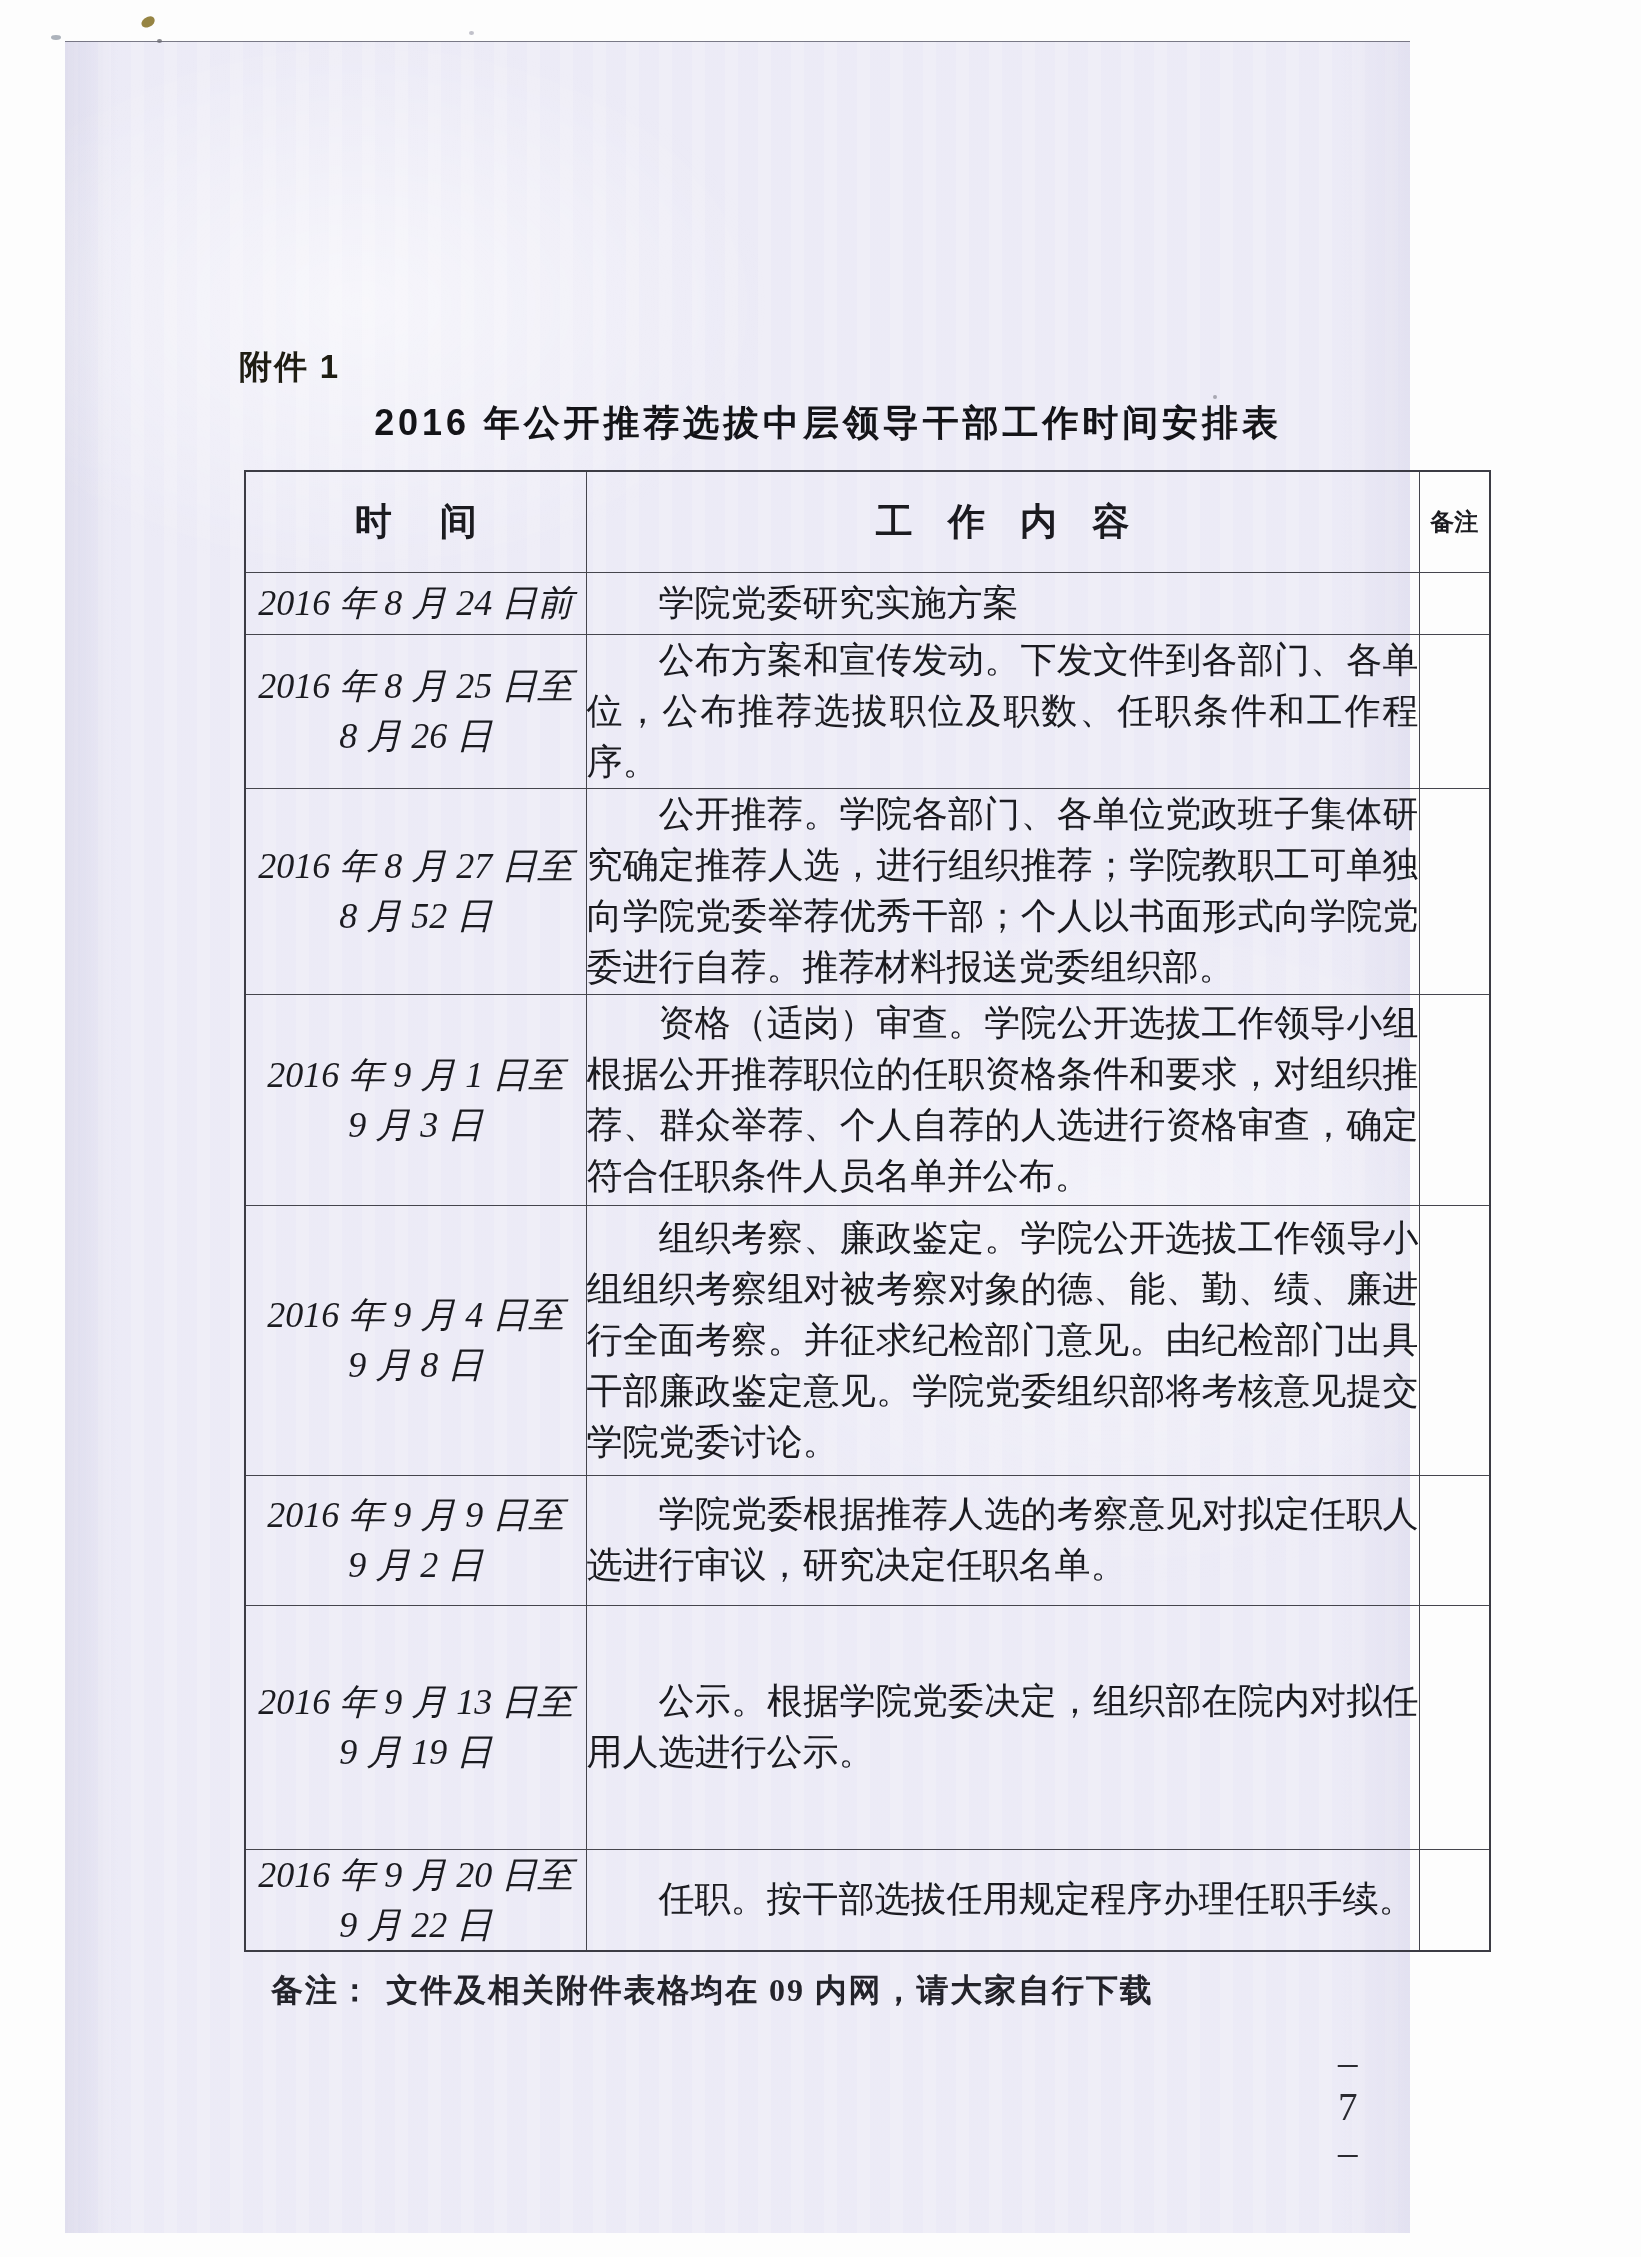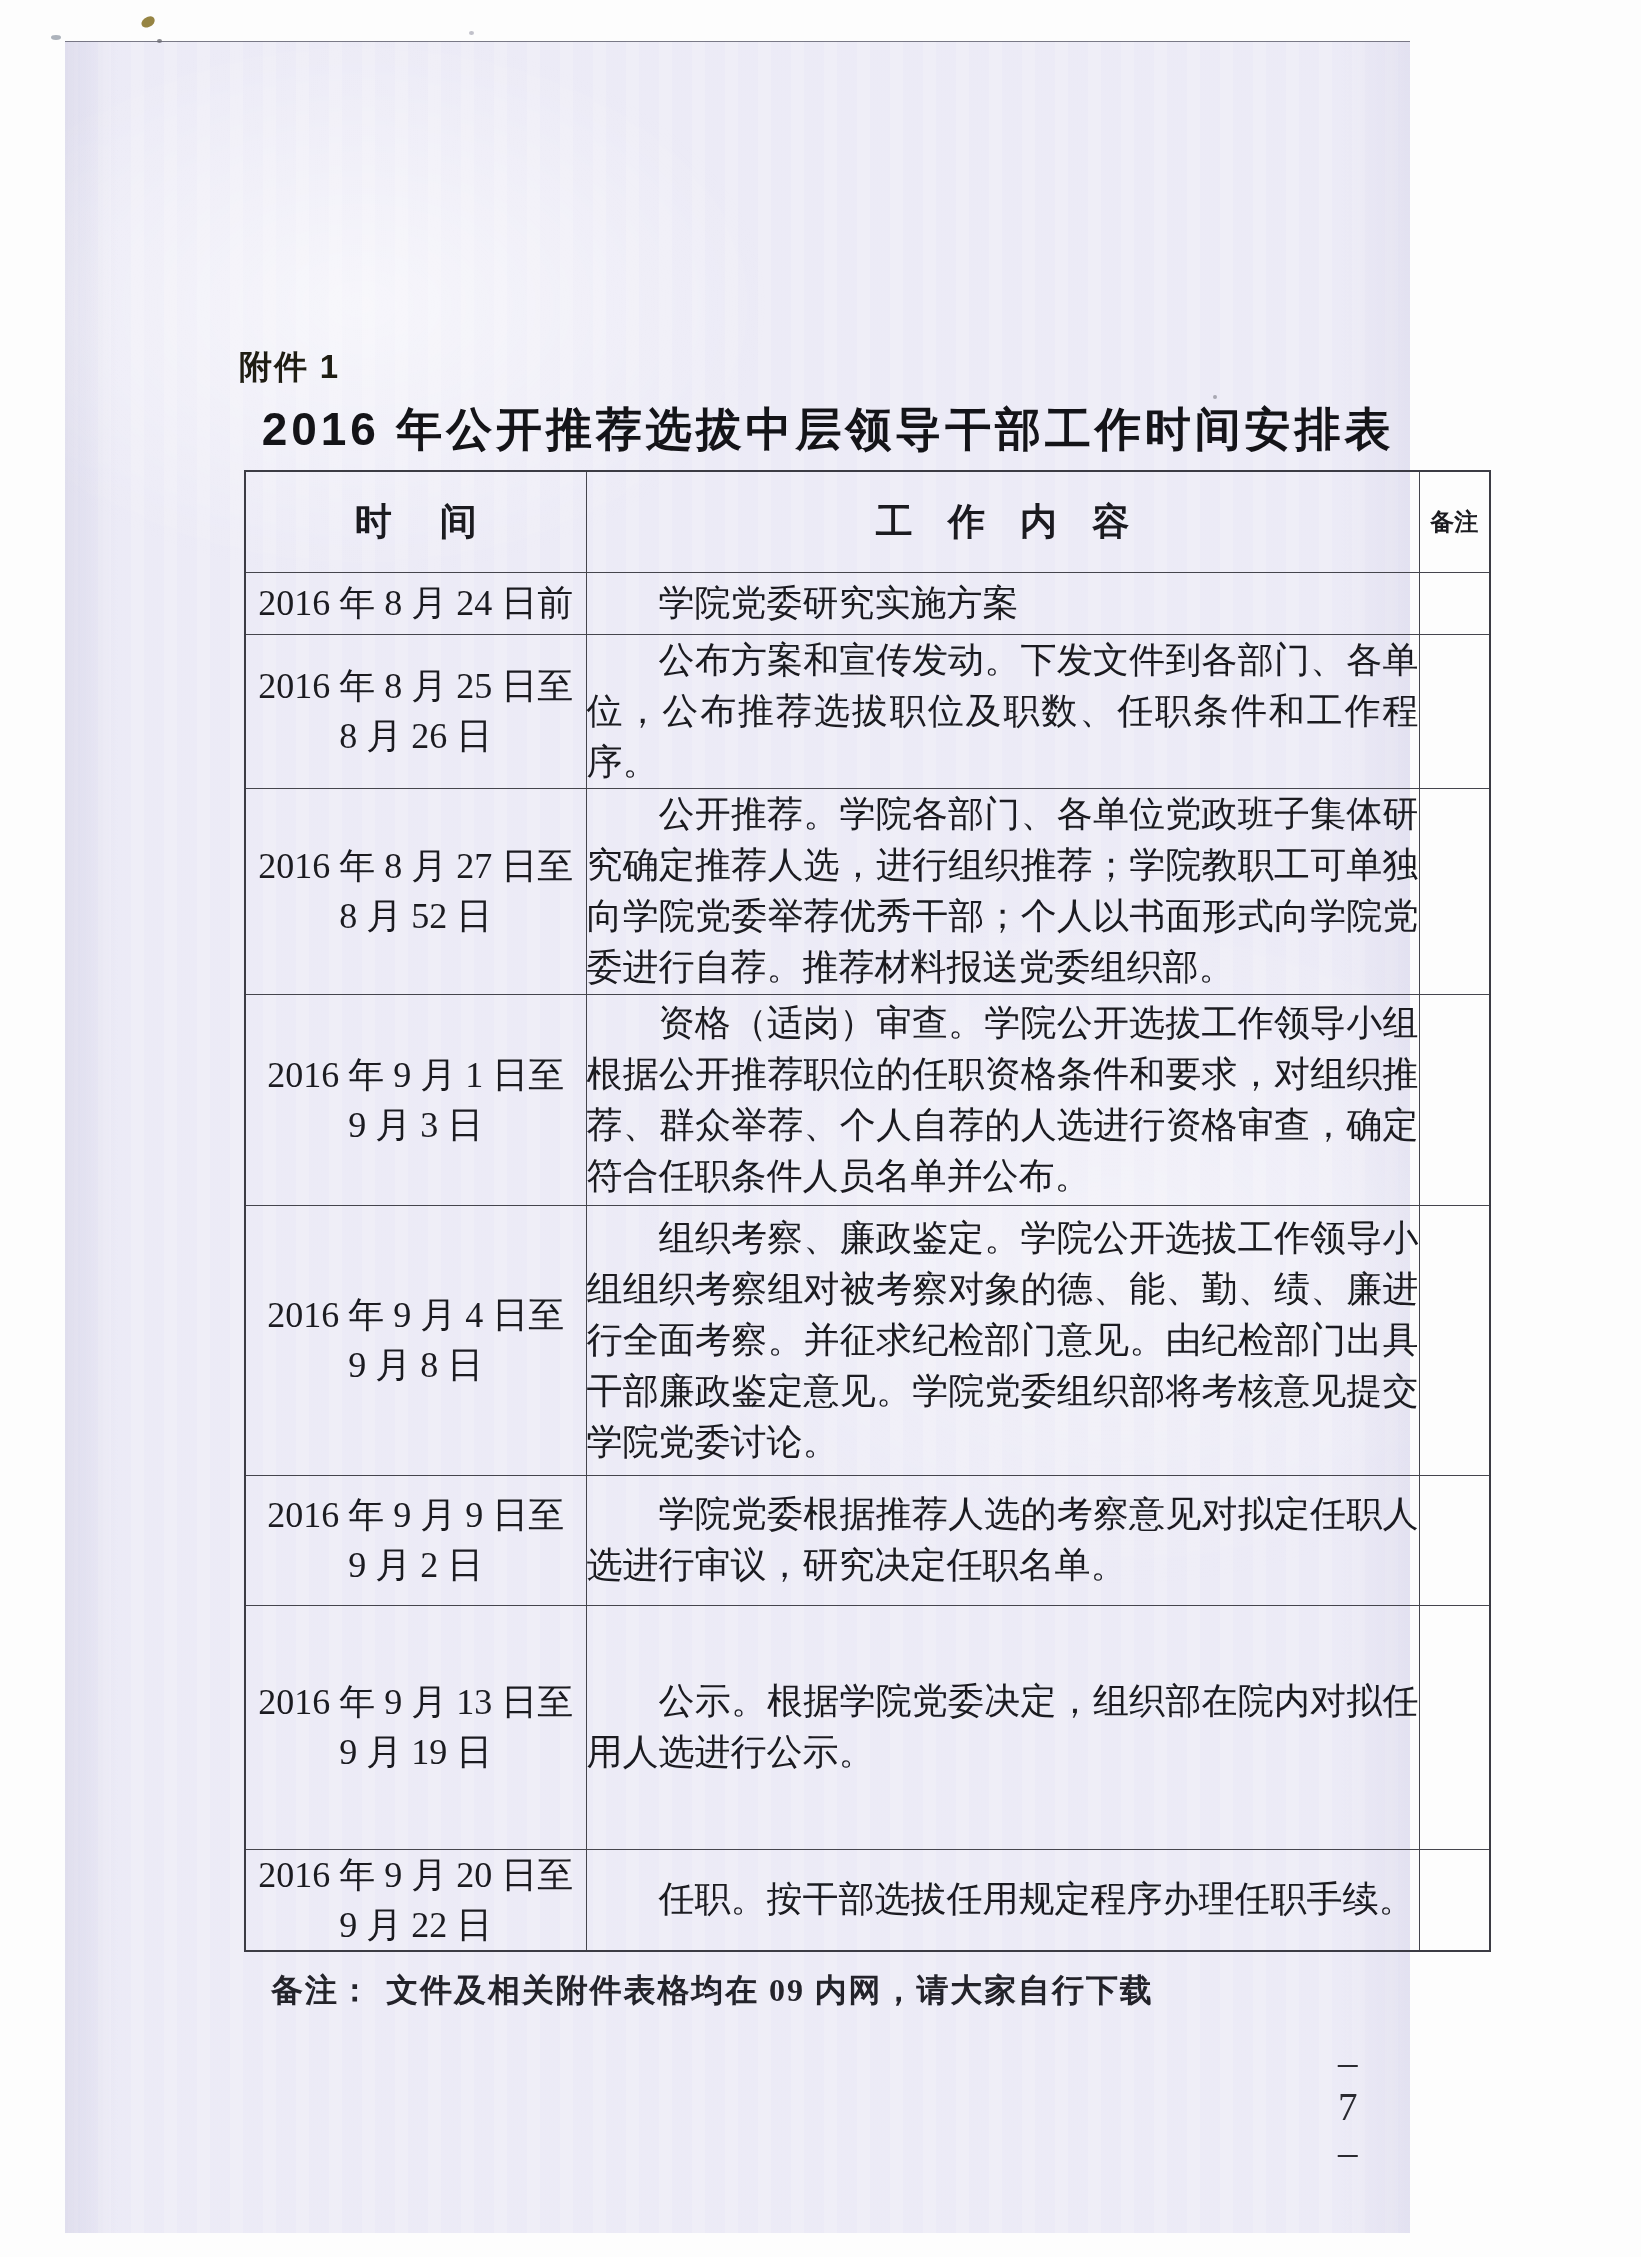--- a/index.html
+++ b/index.html
@@ -31,41 +31,41 @@
   
   .attachment{
     position:absolute;left:174px;top:303px;
     font-family:"Liberation Sans", sans-serif;font-weight:bold;
     font-size:33px;letter-spacing:1.9px;color:#1f1d13;
   }
   .doc-title{
     position:absolute;left:87px;top:357px;width:1352px;margin:0;
     text-align:center;
     font-family:"Liberation Sans", sans-serif;font-weight:bold;
-    font-size:46px;letter-spacing:3.9px;color:#141418;
+    font-size:36px;letter-spacing:3.9px;color:#141418;
   }
   
   .table-wrap{position:absolute;left:179px;top:428px;}
   table.schedule{
     border-collapse:collapse;table-layout:fixed;width:1246px;
     font-size:36px;color:#1b1b20;
   }
   table.schedule col.c-time{width:341px;}
   table.schedule col.c-content{width:833px;}
   table.schedule col.c-remarks{width:71px;}
   table.schedule th, table.schedule td{
     border:1.9px solid #45454d;padding:0;vertical-align:middle;
   }
   table.schedule{border:2.9px solid #3c3c44;}
   th{font-weight:600;font-size:37px;}
   .th-time{letter-spacing:1.3em;text-indent:1.3em;text-align:center;}
   .th-content{letter-spacing:.95em;text-indent:.95em;text-align:center;}
   .th-remarks{letter-spacing:0;line-height:46px;font-size:24px;padding:3.9px 13.5px;}
   .td-time{text-align:center;line-height:50px;}
-  .td-time div{white-space:nowrap;}
+  .td-time div{white-space:nowrap;font-style:italic;}
   .td-content{padding:1.9px 12.6px;}
   .td-content p{
     margin:0;text-indent:2em;text-align:justify;text-justify:inter-ideograph;
     line-height:51px;
   }
   
   .footnote{
     position:absolute;left:206px;top:1927px;
     font-size:32px;font-weight:600;letter-spacing:1.9px;color:#23232a;
   }

